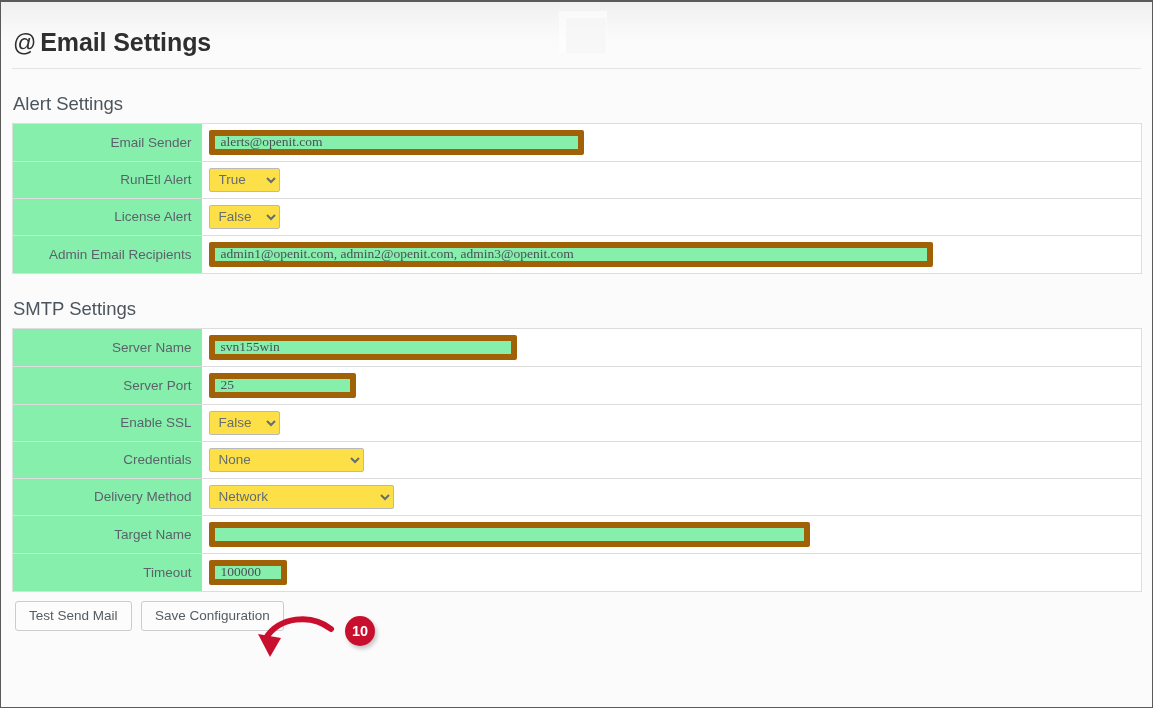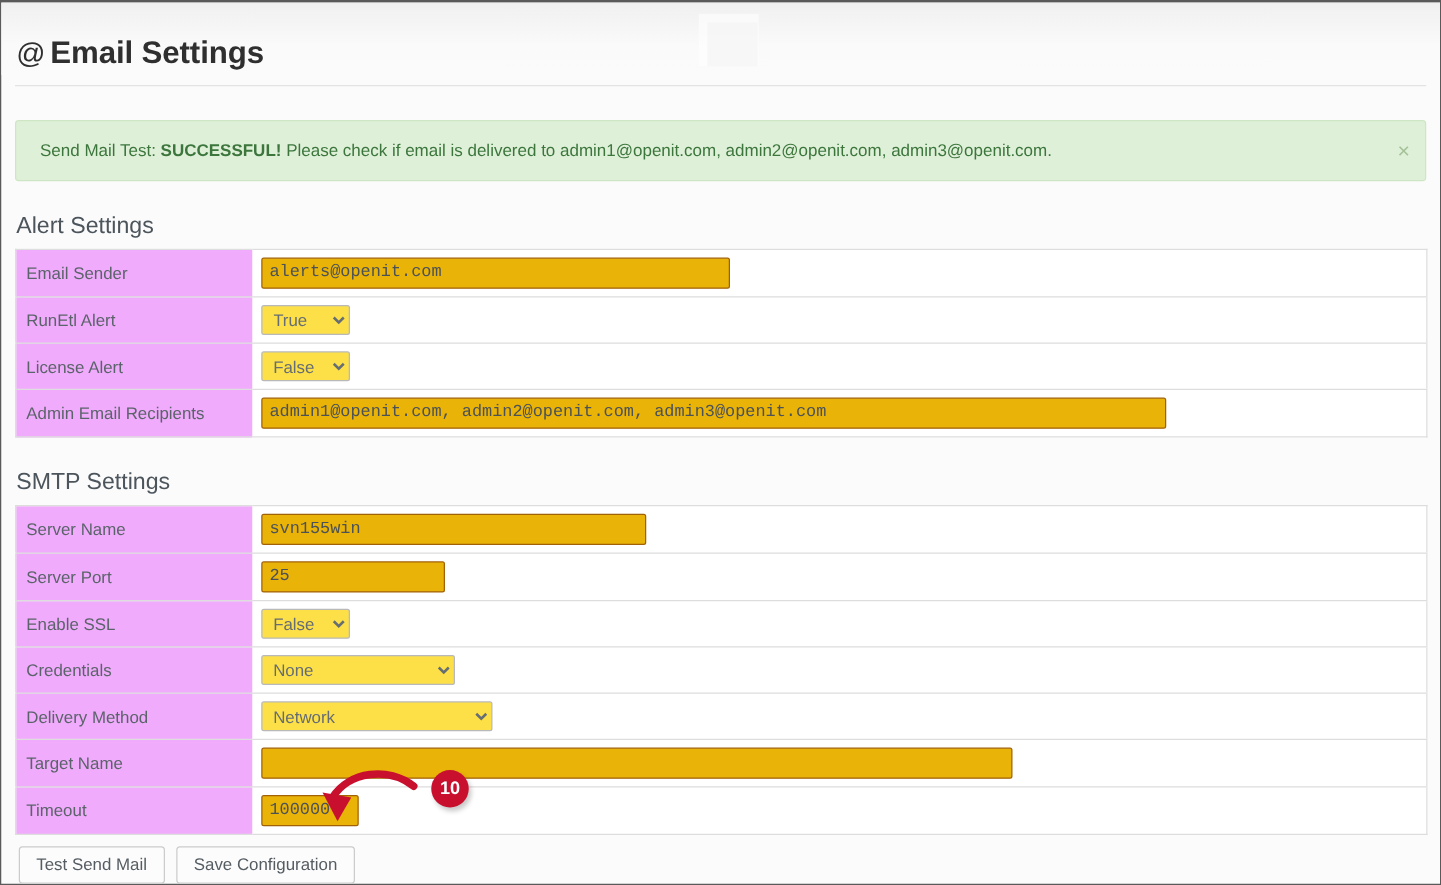--- a/index.html
+++ b/index.html
@@ -112,36 +112,37 @@
   table.settings tr { border-bottom: 1px solid #ddd; }
   table.settings tr:last-child { border-bottom: none; }
   table.settings td {
     border: none;
     vertical-align: middle;
     font-size: 13.5px;
     color: #5b636a;
   }
   td.lbl {
     width: 189px;
-    background: #f0abfc;
+    background: #86efac;
     border-right: 1px solid #ddd;
     padding: 9px 10px 9px 8px;
     height: 35px;
+    text-align: right;
   }
   td.val {
     background: #ffffff;
     padding: 6px 8px 6px 7px;
     height: 35px;
   }
   input.txt {
-    font-family: Liberation Mono, monospace;
+    font-family: Liberation Serif, serif;
     font-size: 13.5px;
     color: #4a5157;
-    border: 1px solid #a16207;
-    background: #eab308;
+    border: 6px solid #a16207;
+    background: #86efac;
     border-radius: 2px;
     height: 25px;
     padding: 2px 6px;
     outline: none;
   }
   select.sel {
     font-family: "Liberation Sans", sans-serif;
     font-size: 13.5px;
     color: #666d73;
     border: 1px solid #b9b9b9;
@@ -205,26 +206,20 @@
   <div class="ghost-box"></div>
   <div class="ghost-box2"></div>
 
   <div class="content">
 
     <h1 class="page-title">
       <span class="at-glyph">@</span><span>Email Settings</span>
     </h1>
     <div class="title-rule"></div>
 
-    <div class="alert">
-      <span>Send Mail Test:</span>
-      <b>SUCCESSFUL!</b>
-      <span>Please check if email is delivered to admin1@openit.com, admin2@openit.com, admin3@openit.com.</span>
-      <button class="alert-close">×</button>
-    </div>
 
     <h2 class="section-heading">Alert Settings</h2>
     <table class="settings">
       <tbody id="alert-rows">
           <tr>
             <td class="lbl">Email Sender</td>
             <td class="val"><input type="text" class="txt w-sender" value="alerts@openit.com" style=""></td>
           </tr>
           <tr>
             <td class="lbl">RunEtl Alert</td>

